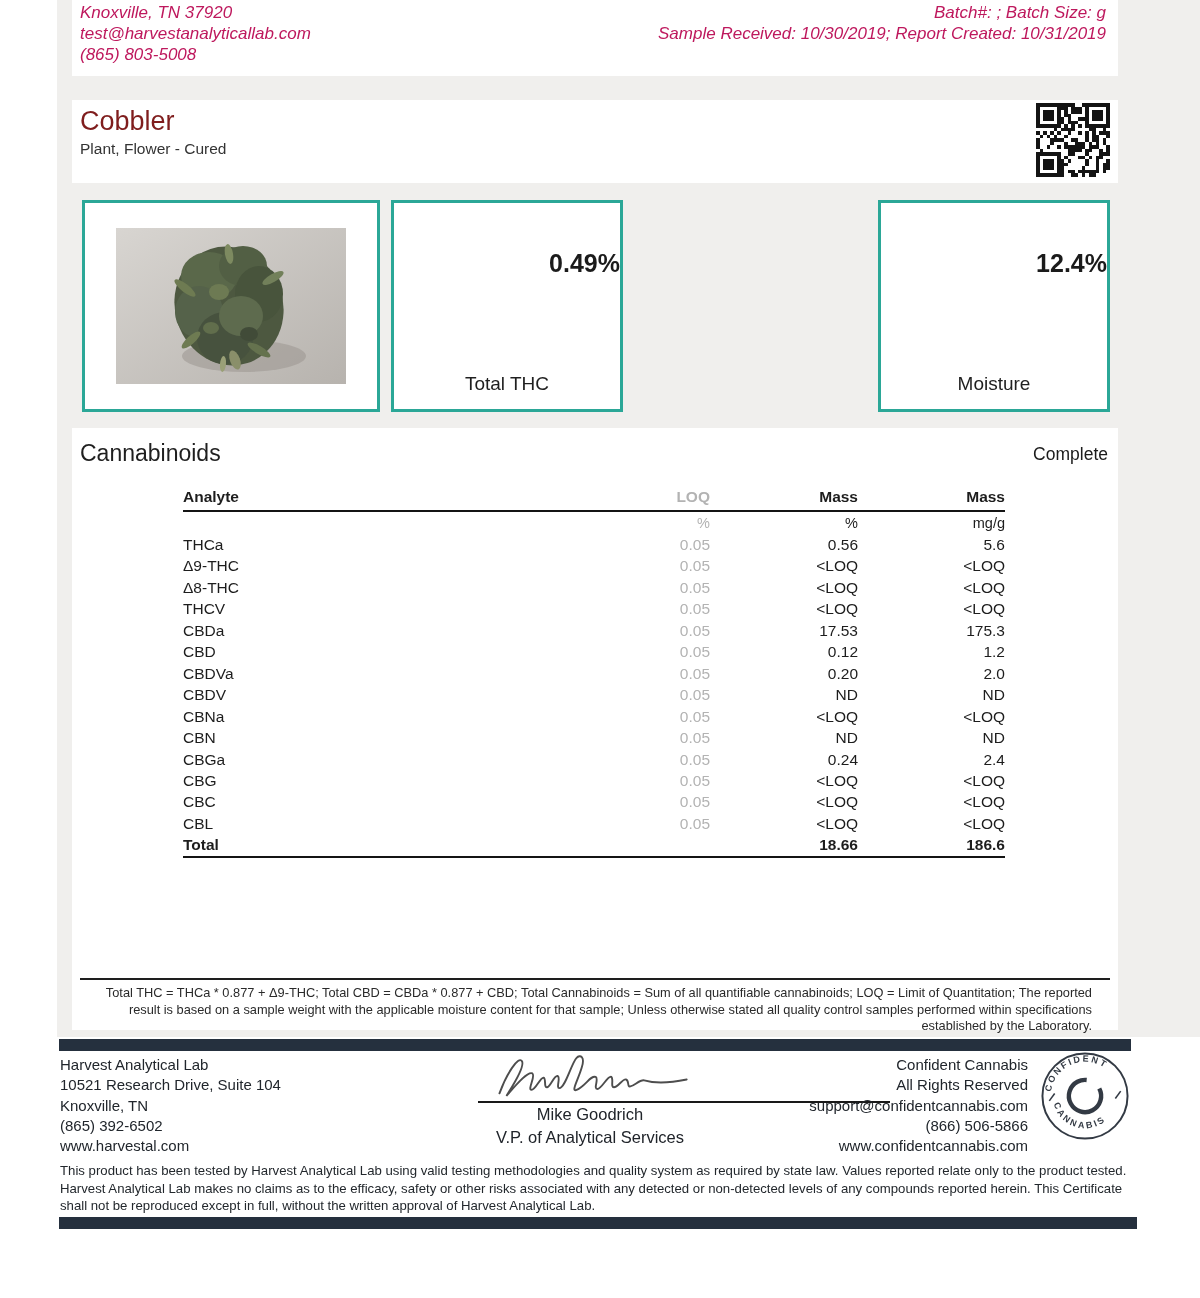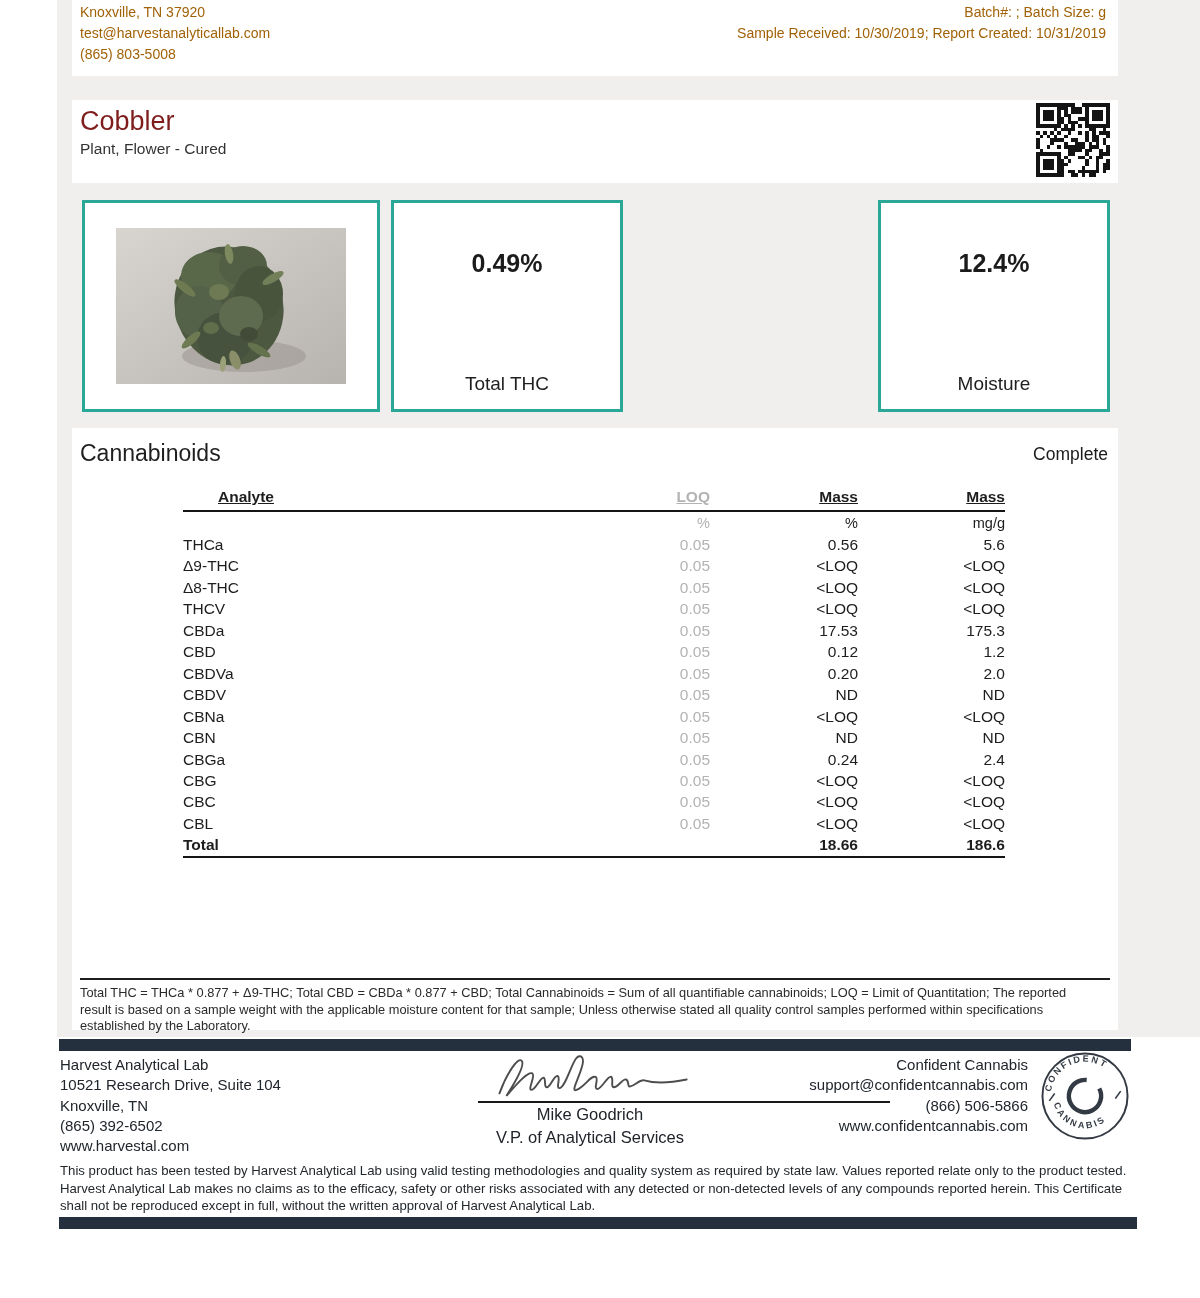--- a/index.html
+++ b/index.html
@@ -4,67 +4,67 @@
 <style>
   html,body{margin:0;padding:0;background:#ffffff;}
   #canvas{position:relative;width:1200px;height:1298px;background:#ffffff;
           font-family:"Liberation Sans",sans-serif;color:#222;overflow:hidden;}
   .abs{position:absolute;}
   #page-bg{left:57px;top:0;width:1143px;height:1037px;background:#f0efed;}
   .card{position:absolute;background:#ffffff;}
 
   
   #header-card{left:72px;top:0;width:1046px;height:76px;}
-  .contact-line{font-size:14px;line-height:21px;color:#a16207;}
+  .contact-line{font-size:17px;line-height:21px;color:#be185d;font-style:italic;}
   #lab-contact{position:absolute;left:8px;top:2px;}
   #batch-info{position:absolute;right:12px;top:2px;text-align:right;}
 
   
   #product-card{left:72px;top:100px;width:1046px;height:83px;}
   #product-name{position:absolute;left:8px;top:4px;margin:0;font-size:27px;line-height:34px;
                 font-weight:500;color:#7f1d1d;}
   #product-type{position:absolute;left:8px;top:40px;font-size:15.5px;color:#333;}
   #qr{position:absolute;right:8px;top:3px;width:74px;height:74px;}
 
   
   .tealbox{position:absolute;top:200px;height:212px;border:3px solid #2ba797;background:#fff;box-sizing:border-box;}
   #box-photo{left:82px;width:298px;}
   #box-thc{left:391px;width:232px;}
   #box-cbd{left:636px;width:227px;}
   #box-moisture{left:878px;width:232px;}
-  .box-value{position:absolute;left:0;top:46px;width:100%;text-align:center;
+  .box-value{position:absolute;left:0;top:46px;width:100%;text-align:right;
              font-size:25px;font-weight:700;color:#1b1b1b;}
   .box-label{position:absolute;left:0;bottom:14px;width:100%;text-align:center;
              font-size:19px;color:#1f1f1f;}
   #photo{position:absolute;left:31px;top:25px;width:230px;height:156px;}
 
   
   #cann-card{left:72px;top:428px;width:1046px;height:602px;}
   #cann-title{position:absolute;left:8px;top:12px;margin:0;font-size:23px;font-weight:500;color:#1f1f1f;}
   #cann-status{position:absolute;right:10px;top:16px;font-size:17.5px;font-weight:500;color:#1b1b1b;}
   #tbl-wrap{position:absolute;left:111px;top:60px;width:822px;}
   table.tbl{width:822px;border-collapse:collapse;table-layout:fixed;font-size:15.5px;color:#1d1d1d;}
   table.tbl col:nth-child(1){width:390px;}
   table.tbl col:nth-child(2){width:137px;}
   table.tbl col:nth-child(3){width:148px;}
   table.tbl col:nth-child(4){width:147px;}
   table.tbl th{font-weight:600;padding:0 0 4px 0;border-bottom:2px solid #141414;}
-  table.tbl th span{text-decoration:underline;margin-left:35px;}
+  table.tbl th span{}
   table.tbl th:first-child{text-align:left;}
   table.tbl th:not(:first-child){text-align:right;}
   table.tbl td{padding:0;line-height:21.45px;height:21.45px;}
   table.tbl td:not(:first-child){text-align:right;}
   table.tbl td:nth-child(2){color:#b3b3b3;}
   tr.units td{height:22px;line-height:22px;font-size:14.5px;}
   tr.units td:nth-child(3),tr.units td:nth-child(4){color:#1d1d1d;}
   tr.total-row td{font-weight:700;border-bottom:2.5px solid #141414;height:22px;line-height:22px;margin-top:28px;}
   tr.total-row td:nth-child(2){color:#1d1d1d;}
   .loq-gray{color:#b3b3b3;}
   #footnote-rule{position:absolute;left:8px;top:550px;width:1030px;border-top:2.5px solid #1e1e1e;}
-  #footnote{position:absolute;left:8px;top:557px;width:1012px;font-size:12.8px;line-height:16.5px;color:#2a2a2a;}
+  #footnote{position:absolute;left:8px;top:557px;width:1012px;font-size:12.8px;line-height:16.5px;color:#2a2a2a;text-align:right;}
 
   
   .navy-bar{position:absolute;background:#25303e;}
   #navy-top{left:59px;top:1039px;width:1072px;height:12px;}
   #navy-bottom{left:59px;top:1217px;width:1078px;height:12px;}
   .foot-line{font-size:15px;line-height:20.3px;color:#21262c;}
   #foot-lab{position:absolute;left:60px;top:1055px;}
   #foot-cc{position:absolute;left:700px;top:1055px;width:328px;text-align:right;}
   #sig-svg{position:absolute;left:470px;top:1050px;width:260px;height:52px;}
   #sig-line{position:absolute;left:478px;top:1101px;width:412px;border-top:2px solid #191919;}
@@ -525,20 +525,21 @@
 
   <svg id="sig-svg" viewBox="0 0 260 60" xmlns="http://www.w3.org/2000/svg">
     <path d="M14 50 C22 28 36 6 40 13 C44 20 26 46 22 53 C30 44 46 24 52 27 C56 30 46 46 51 46 C56 46 61 31 65 32 C68 33 65 44 69 43 C73 42 77 29 81 30 C85 31 79 44 83 44 C90 44 97 15 103 9 C107 5 113 7 109 20 C105 34 96 49 103 46 C113 42 119 29 125 31 C129 33 122 45 127 45 C132 45 139 29 143 31 C146 33 142 43 146 43 C151 43 156 33 160 34 C164 35 161 43 165 42 C170 41 176 34 181 35 C191 38 206 39 230 34" fill="none" stroke="#4d4d4d" stroke-width="2.2" stroke-linecap="round"></path>
   </svg>
   <div id="sig-line"></div>
   <div id="signer-name">Mike Goodrich</div>
   <div id="signer-title">V.P. of Analytical Services</div>
 
   <div id="foot-cc">
     <div class="foot-line">Confident Cannabis</div>
+    <div class="foot-line">All Rights Reserved</div>
     <div class="foot-line">support@confidentcannabis.com</div>
     <div class="foot-line">(866) 506-5866</div>
     <div class="foot-line">www.confidentcannabis.com</div>
   </div>
 
   <svg id="cc-logo" viewBox="0 0 92 92" xmlns="http://www.w3.org/2000/svg">
     <defs>
       <path id="arcTop" d="M 11 46 A 35 35 0 0 1 81 46"></path>
       <path id="arcBot" d="M 13 46 A 33 33 0 0 0 79 46"></path>
     </defs>

